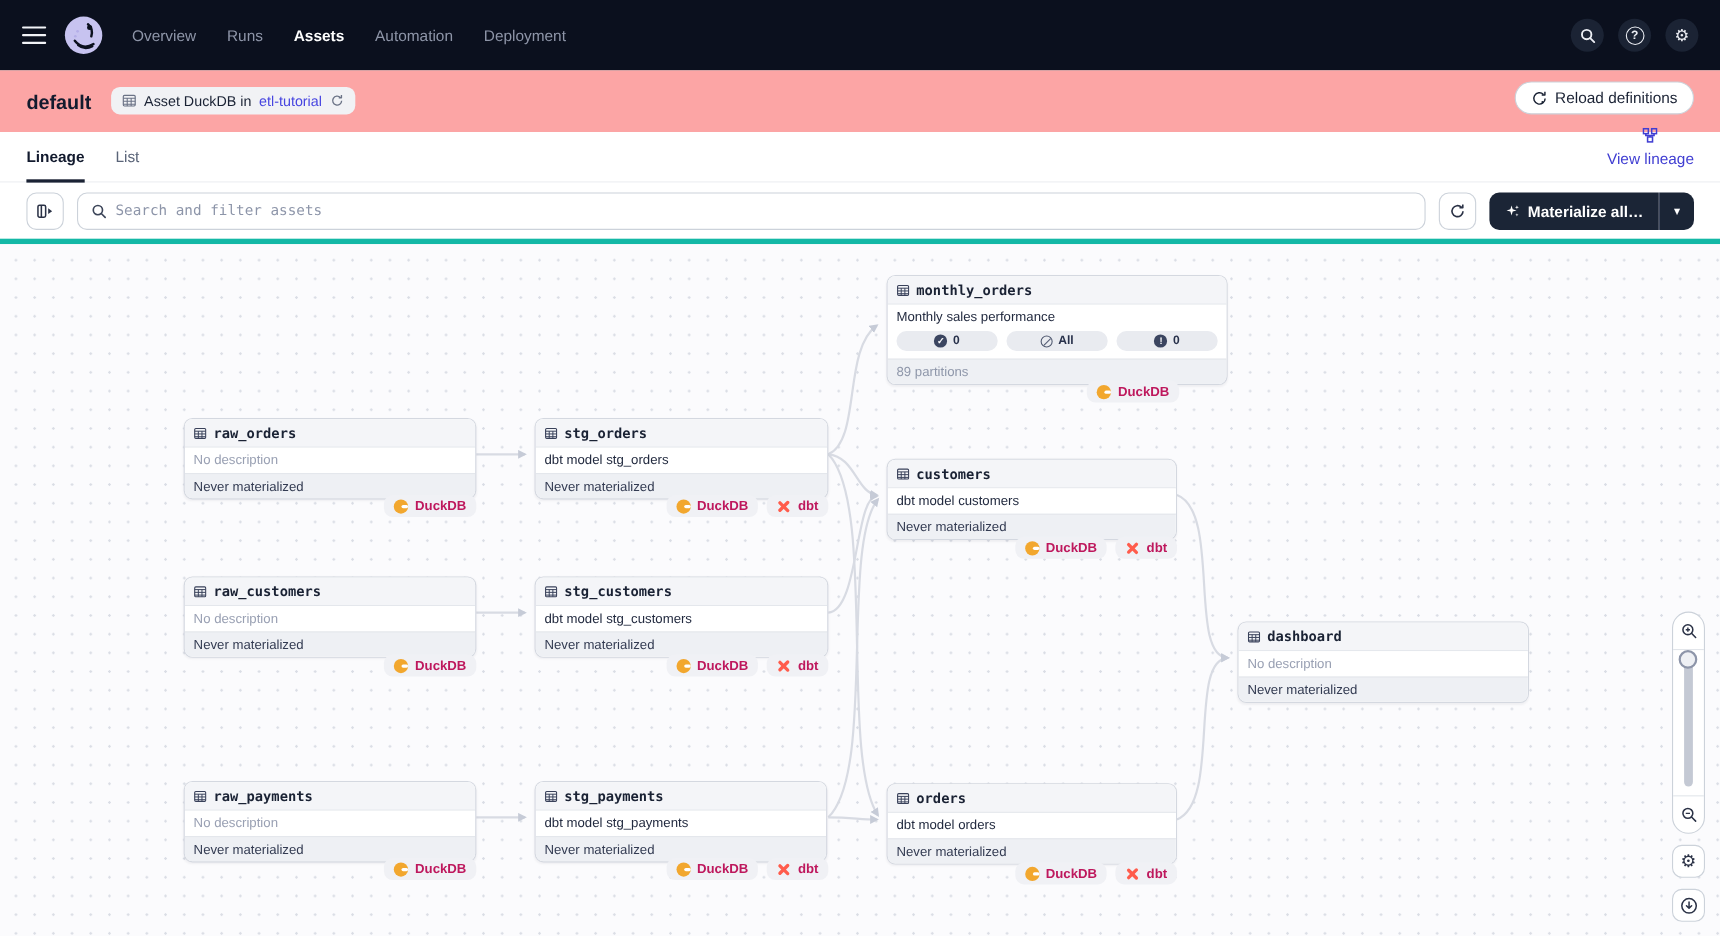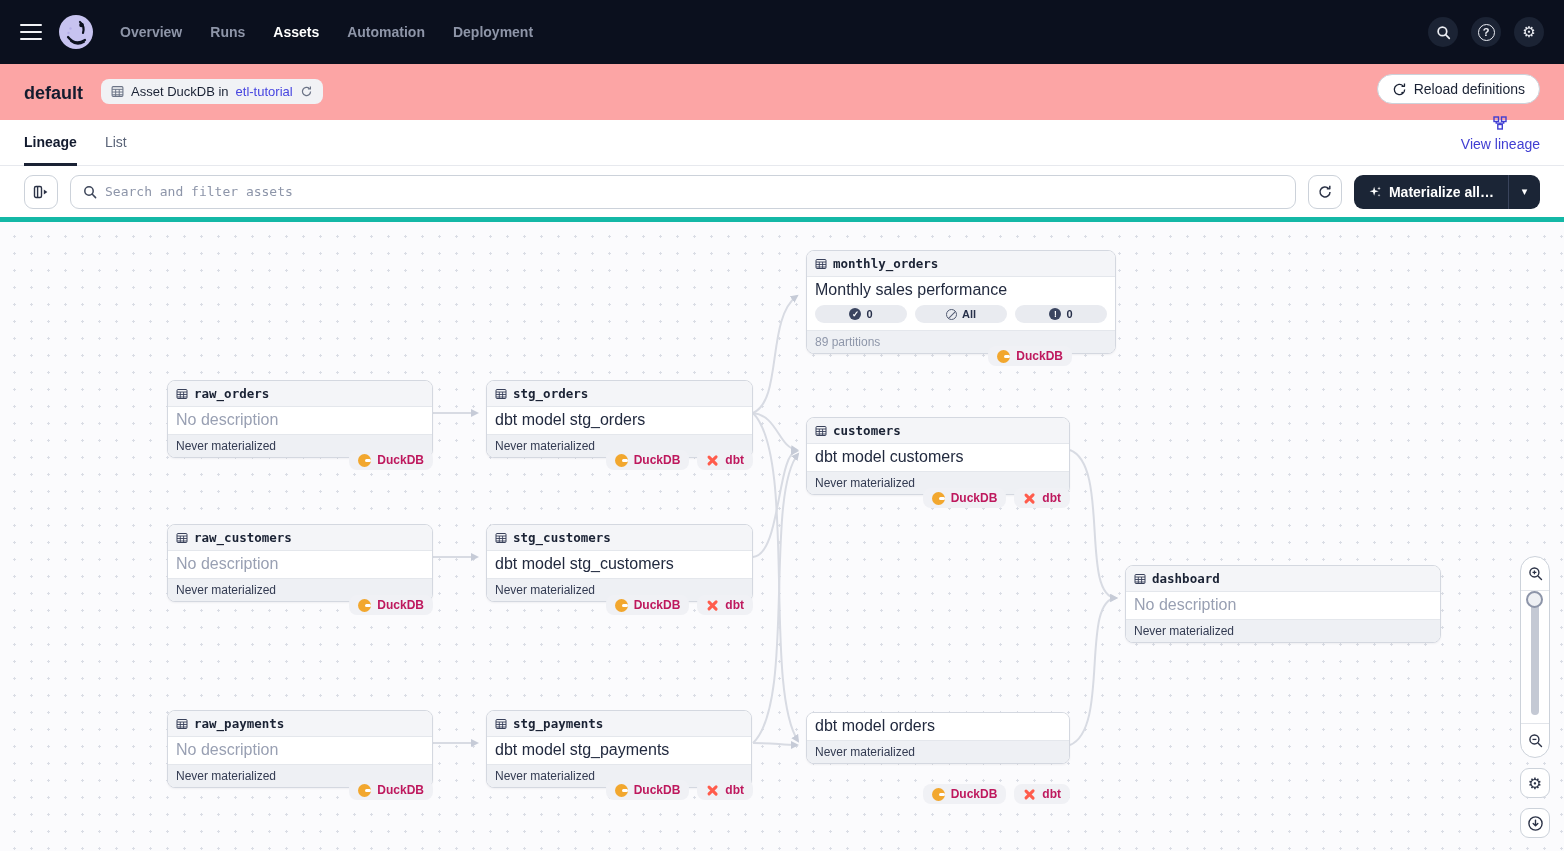--- a/index.html
+++ b/index.html
@@ -4,21 +4,21 @@
 <style>
   * { margin:0; padding:0; box-sizing:border-box; }
   html,body { width:1564px; height:851px; overflow:hidden; font-family:"Liberation Sans",sans-serif; background:#fff; }
 
   
   .topnav { height:64px; background:#0b101e; display:flex; align-items:center; padding:0 20px; }
   .hamburger { width:22px; height:16px; display:flex; flex-direction:column; justify-content:space-between; cursor:pointer; margin-right:16px; }
   .hamburger i { display:block; height:2px; background:#f2f3f7; border-radius:1px; }
   .logo { width:36px; height:36px; margin-right:26px; cursor:pointer; }
   .navlinks { display:flex; align-items:center; gap:28px; }
-  .navlink { font-size:14px; color:#8e95a8; font-weight:700; cursor:pointer; }
+  .navlink { font-size:14px; color:#8e95a8; font-weight:400; cursor:pointer; }
   .navlink.active { color:#ffffff; font-weight:700; }
   .nav-right { margin-left:auto; display:flex; align-items:center; gap:13px; }
   .navbtn { width:30px; height:30px; border-radius:50%; background:#1b2334; display:flex; align-items:center; justify-content:center; cursor:pointer; color:#eceef4; font-size:15px; }
   .navbtn .qm { width:17px; height:17px; border:1.5px solid #eceef4; border-radius:50%; font-size:11px; line-height:15px; text-align:center; font-weight:700; }
 
   
   .pagehead { height:56px; display:flex; align-items:flex-end; padding:16px 24px; background:#fca5a5; }
   .pagehead h1 { font-size:18px; font-weight:700; color:#131b2e; }
   .group-badge { display:inline-flex; align-items:center; gap:7px; background:#f1f2f5; border-radius:8px; padding:5px 10px; font-size:13px; color:#1a2234; margin-left:18px; cursor:pointer; }
   .group-badge a { color:#4745e0; text-decoration:none; cursor:pointer; }
@@ -39,21 +39,21 @@
   .split { display:flex; flex:none; cursor:pointer; }
   .split .main { display:flex; align-items:center; gap:7px; background:#1b2536; color:#fff; font-size:14px; font-weight:600; padding:0 14px; height:34px; border-radius:9px 0 0 9px; }
   .split .caret { width:32px; height:34px; background:#1b2536; color:#fff; border-radius:0 9px 9px 0; border-left:1px solid #3a445c; display:flex; align-items:center; justify-content:center; font-size:11px; }
 
   
   .graph { position:relative; height:629px; overflow:hidden; background-color:#fbfbfd; background-image:radial-gradient(circle,#dadde5 1.1px,transparent 1.3px); background-size:17px 17px; background-position:6px 6px; }
   .edges { position:absolute; left:0; top:0; z-index:0; }
 
   .node { position:absolute; z-index:1; background:#fff; border:1px solid #d4d8e0; border-radius:8px; overflow:hidden; box-shadow:0 1px 2px rgba(20,26,48,.05); cursor:pointer; }
   .node-h { display:flex; align-items:center; gap:6px; padding:5px 8px; background:#f4f5f8; border-bottom:1px solid #e4e7ec; font-family:"DejaVu Sans Mono",monospace; font-weight:700; font-size:12.5px; color:#1a2234; }
-  .node-d { padding:4px 8px 5px; font-size:16px; color:#222a3f; background:#fff; }
+  .node-d { padding:4px 8px 5px; font-size:12px; color:#222a3f; background:#fff; }
   .node-d.muted { color:#99a0b3; }
   .node-f { padding:4px 8px; font-size:12px; color:#333b52; background:#eef0f4; border-top:1px solid #e4e7ec; }
   .node-f.muted { color:#8f97aa; }
   .pillrow { display:flex; gap:8px; padding:1px 8px 7px; background:#fff; }
   .ppill { flex:1; display:flex; align-items:center; justify-content:center; gap:5px; background:#e9ebf0; border-radius:9px; font-size:11px; font-weight:600; color:#27304a; height:18px; }
   .ic-dot { width:12px; height:12px; border-radius:50%; background:#3b4560; color:#fff; font-size:8.5px; line-height:12px; text-align:center; font-weight:700; }
   .ic-dot.check::after { content:"✓"; }
   .ic-dot.bang::after { content:"!"; }
   .ic-slash { width:11px; height:11px; border:1.3px solid #525b72; border-radius:50%; position:relative; overflow:hidden; }
   .ic-slash::after { content:""; position:absolute; left:-2px; top:4px; width:15px; height:1.3px; background:#525b72; transform:rotate(-45deg); }
@@ -344,21 +344,21 @@
     <span class="kind">
         <span class="duck"></span>
         <span>DuckDB</span>
       </span>
     <span class="kind">
         <span class="dbtx"></span>
         <span>dbt</span>
       </span>
   </div>
 
-  <div class="node" style="left:1125px;top:343px;width:316px">
+  <div class="node" style="left:1125px;top:343px;width:265px">
     <div class="node-h">
         <svg width="12" height="12" viewBox="0 0 12 12">
           <rect x="1" y="1.5" width="10" height="9" rx="1" stroke="#39415a" fill="none"></rect>
           <path d="M1 4h10M1 6.5h10M1 9h10M4.3 4v6.5M7.6 4v6.5" stroke="#39415a" stroke-width="0.9" fill="none"></path>
         </svg>
         <span>dashboard</span>
       </div>
     <div class="node-d muted">No description</div>
     <div class="node-f">Never materialized</div>
   </div>
@@ -397,20 +397,27 @@
         <span class="duck"></span>
         <span>DuckDB</span>
       </span>
     <span class="kind">
         <span class="dbtx"></span>
         <span>dbt</span>
       </span>
   </div>
 
   <div class="node" style="left:806px;top:490px;width:264px">
+    <div class="node-h">
+        <svg width="12" height="12" viewBox="0 0 12 12">
+          <rect x="1" y="1.5" width="10" height="9" rx="1" stroke="#39415a" fill="none"></rect>
+          <path d="M1 4h10M1 6.5h10M1 9h10M4.3 4v6.5M7.6 4v6.5" stroke="#39415a" stroke-width="0.9" fill="none"></path>
+        </svg>
+        <span>orders</span>
+      </div>
     <div class="node-d">dbt model orders</div>
     <div class="node-f">Never materialized</div>
   </div>
   <div class="badge-row" style="left:806px;top:562px;width:264px">
     <span class="kind">
         <span class="duck"></span>
         <span>DuckDB</span>
       </span>
     <span class="kind">
         <span class="dbtx"></span>

